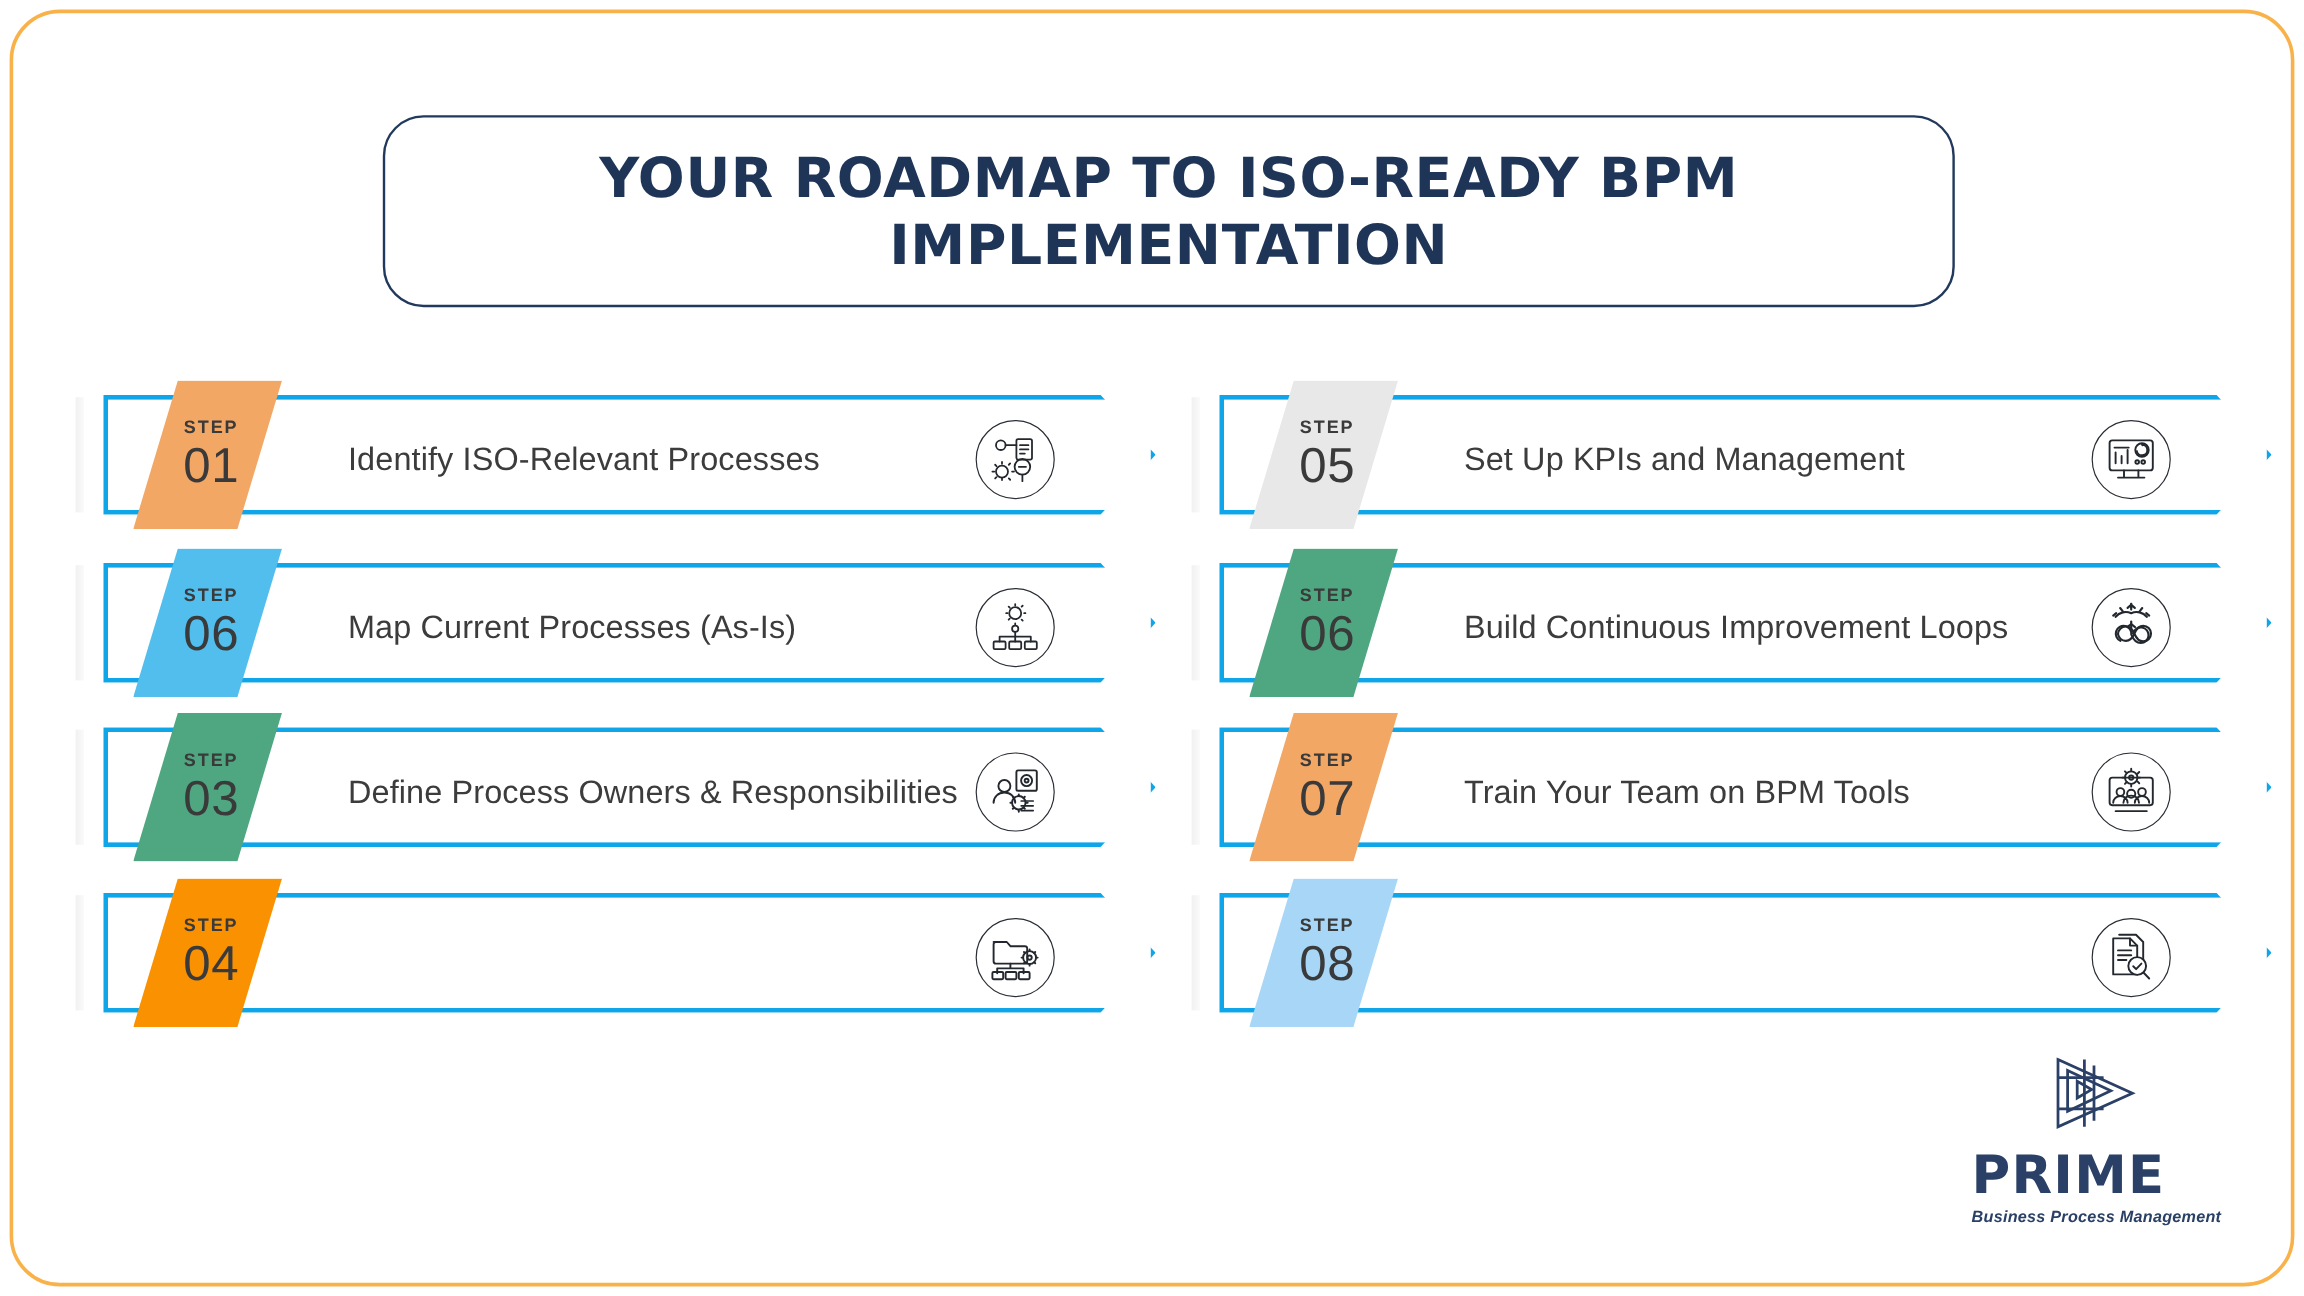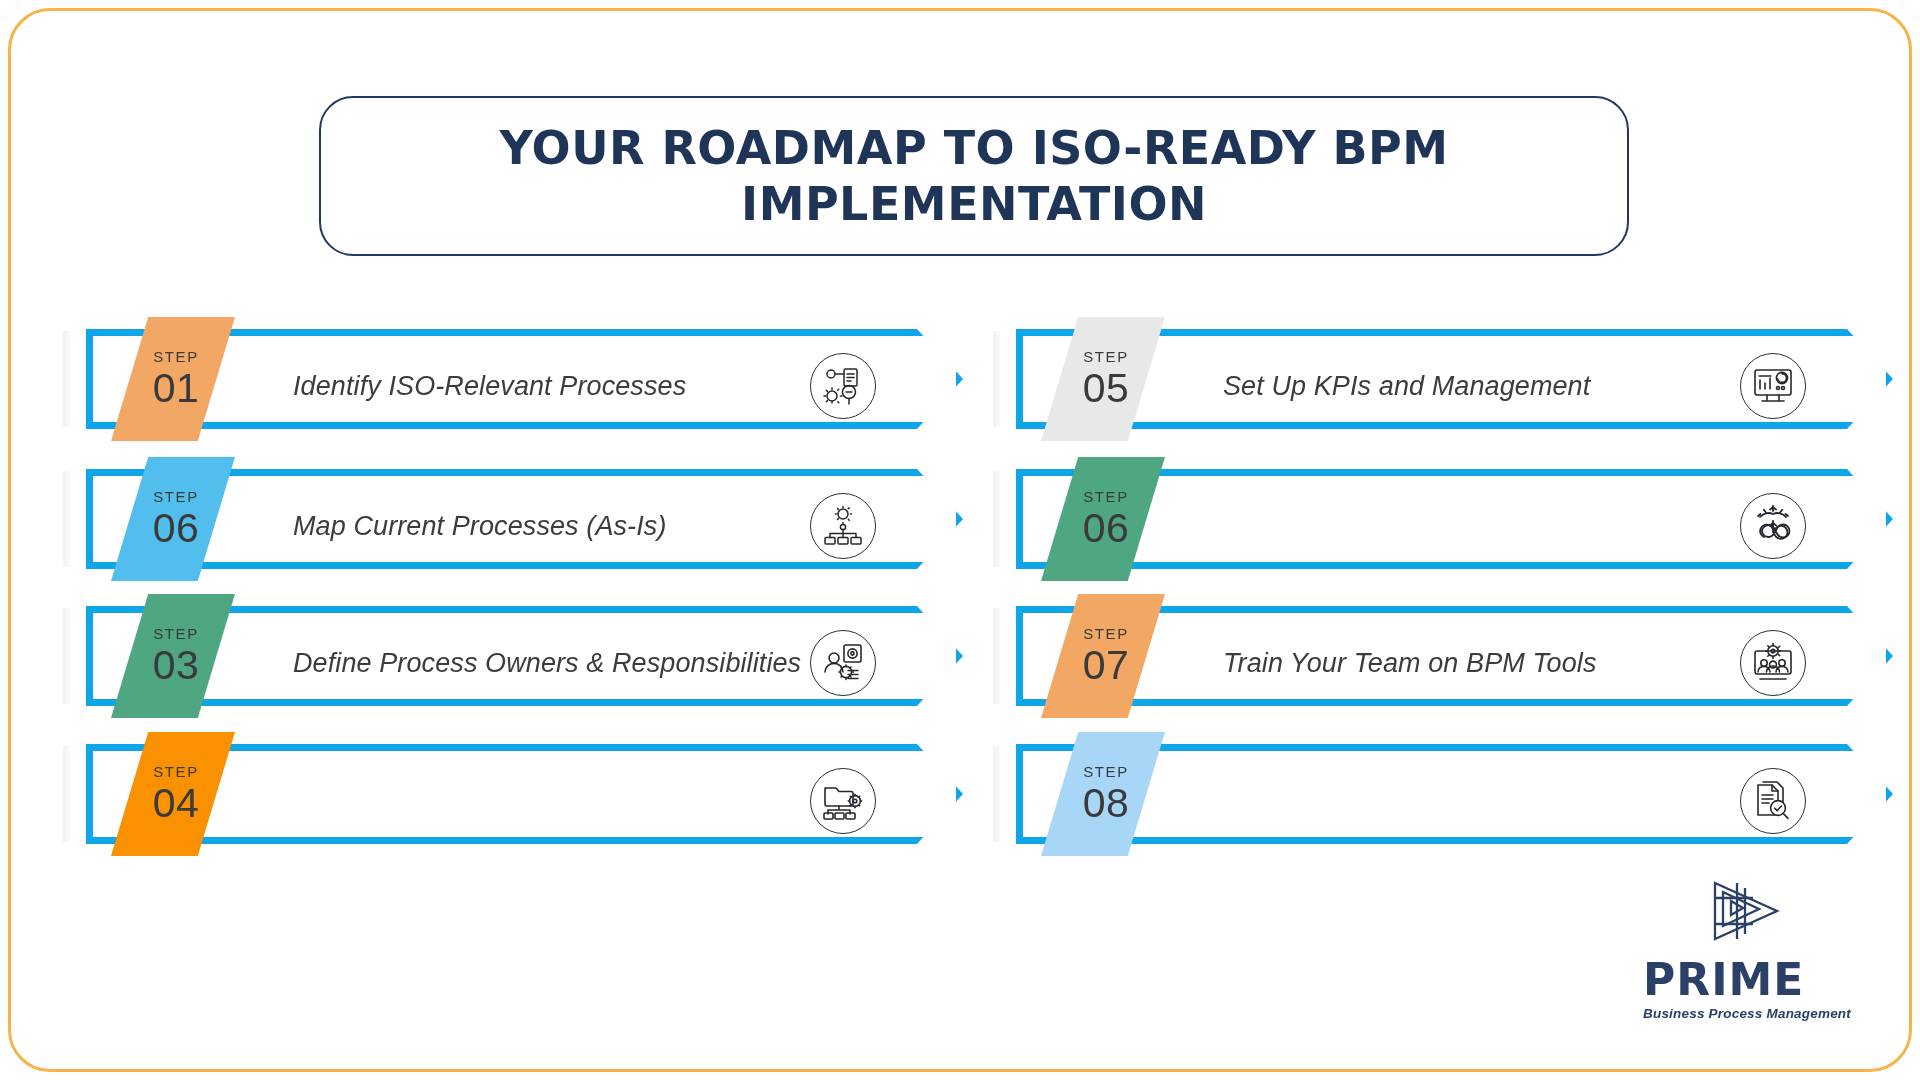--- a/index.html
+++ b/index.html
@@ -73,23 +73,22 @@
     width: 7px; height: 96px;
     background: linear-gradient(to right, #f1f1f1, #fafafa);
   }
 
   
   .step-card {
     position: absolute;
     left: 23px; top: 0;
     width: 877px; height: 100px;
     background: #ffffff;
-    border: 7px solid #0ea5e9;
+    border: 4px solid #0ea5e9;
     clip-path: polygon(0 0, calc(100% - 46px) 0, 100% 50%, calc(100% - 46px) 100%, 0 100%);
-    font-style: italic;
   }
   .step-card-inner {
     position: absolute;
     left: 0; top: 0; right: 0; bottom: 0;
     background: #ffffff;
     clip-path: polygon(
       0 2px, calc(100% - 47px) 2px, calc(100% - 2px) 50%, calc(100% - 47px) calc(100% - 2px),
       0 calc(100% - 2px));
     margin: 0;
   }
@@ -132,21 +131,21 @@
     height: 124px;
     clip-path: polygon(30% 0, 100% 0, 70% 100%, 0 100%);
     display: flex;
     flex-direction: column;
     align-items: center;
     justify-content: center;
     padding-left: 6px;
   }
   .badge-word {
     font-size: 15px;
-    font-weight: 400;
+    font-weight: 700;
     letter-spacing: 1.6px;
     color: #3A3A3A;
     line-height: 1;
     margin-bottom: 4px;
   }
   .badge-num {
     font-size: 41px;
     font-weight: 400;
     color: #3A3A3A;
     line-height: 1;
@@ -306,20 +305,21 @@
           </div>
           <div class="step-badge" style="background: rgb(232, 232, 232);">
             <div class="badge-word">STEP</div>
             <div class="badge-num">05</div>
           </div>
         </div>
         <div class="step-row r1">
           <div class="row-stub"></div>
           <div class="step-card">
             <div class="step-card-inner"></div>
+            <div class="step-label">Build Continuous Improvement Loops</div>
             <div class="step-icon">
     <svg width="42" height="42" viewBox="0 0 42 42" fill="none" stroke="#23282F" stroke-width="1.8" stroke-linecap="round" stroke-linejoin="round">
       <path d="M8 12a11 11 0 0 1 13-3M34 12a11 11 0 0 0-13-3"></path>
       <path d="M21 6V2M21 2l-3 2.6M21 2l3 2.6" fill="none"></path>
       <path d="M14 7.5l-2.2-2.8M28 7.5l2.2-2.8M21 4.2V1"></path>
       <path d="M6 11l2.5-2M36 11l-2.5-2"></path>
       <path d="M21 16v6"></path>
       <path d="M21 18l-3.2 2.6M21 18l3.2 2.6"></path>
       <path d="M12 32a6.5 6.5 0 1 1 9.1-5.2c1.8 4.4 4.3 7 7.9 7a6.5 6.5 0 1 0-6.3-8.2"></path>
       <path d="M10 26.5c0-3.6 2.9-6.5 6.5-6.5 3.4 0 5.6 2.4 7.3 6.3 1.6 3.8 3.9 6.2 7.2 6.2a6.5 6.5 0 0 0 0-13c-3.3 0-5.6 2.4-7.2 6.2-1.7 3.9-3.9 6.3-7.3 6.3A6.5 6.5 0 0 1 10 26.5z"></path>

